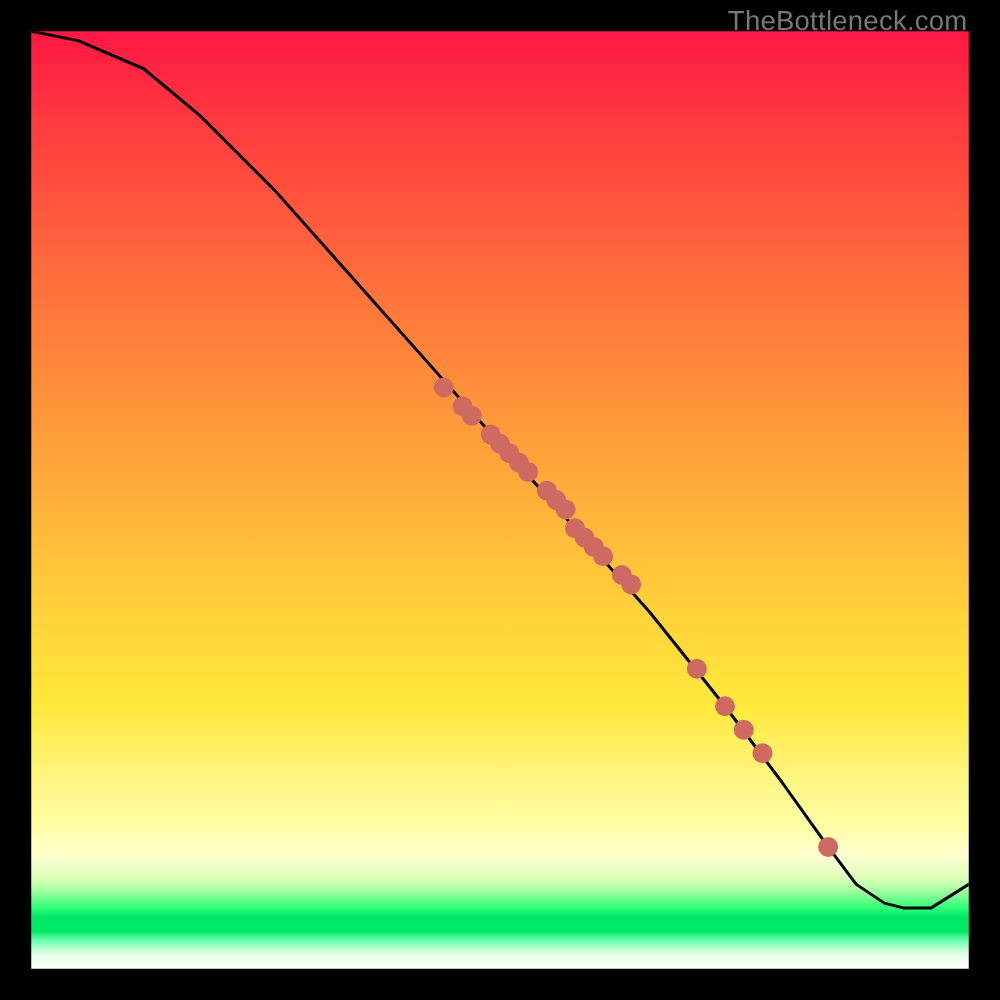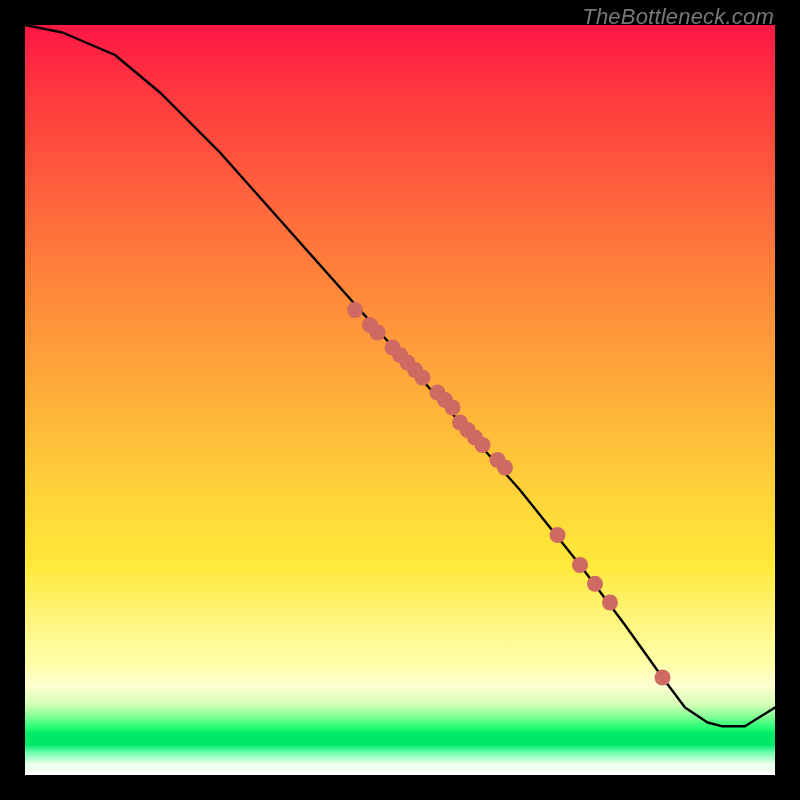--- a/index.html
+++ b/index.html
@@ -11,21 +11,20 @@
     overflow: hidden;
     font-family: Arial, Helvetica, sans-serif;
   }
   .frame {
     position: absolute;
     top: 0;
     left: 0;
     width: 800px;
     height: 778px;
     background: #000;
-    font-style: italic;
   }
   .plot-area {
     position: absolute;
     top: 25px;
     left: 25px;
     width: 750px;
     height: 750px;
     
     background: linear-gradient(
       to bottom,

